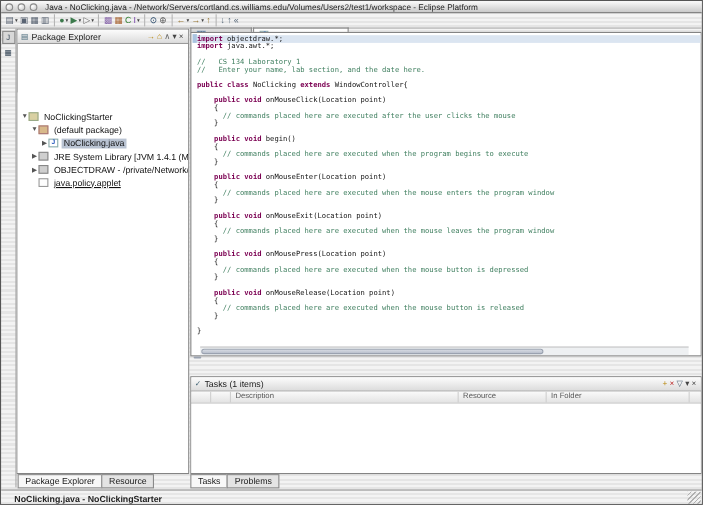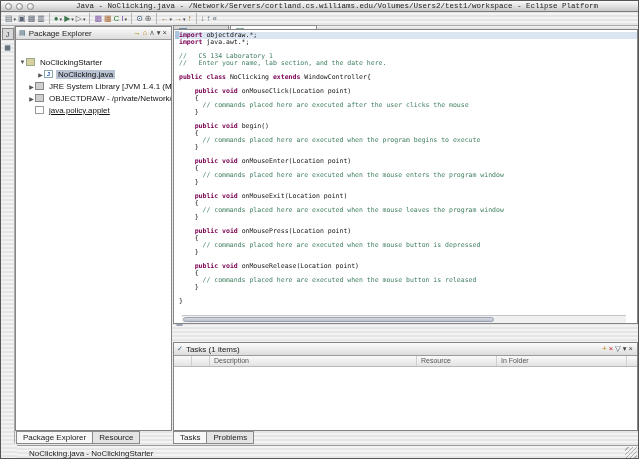--- a/index.html
+++ b/index.html
@@ -7,22 +7,22 @@
   .window { position:relative; width:639px; height:459px; overflow:hidden;
     background:repeating-linear-gradient(180deg,#f3f3f3 0 2px,#e5e5e5 2px 4px);
     border:1px solid #555; }
 
   
   .titlebar { position:absolute; top:0; left:0; right:0; height:11px;
     background:linear-gradient(#fbfbfb,#c9c9c9); border-bottom:1px solid #7a7a7a;
     display:flex; align-items:center; }
   .tl-btn { width:7px; height:7px; border-radius:50%; border:1px solid #8a8a8a;
     background:radial-gradient(circle at 30% 30%,#ffffff,#c8c8c8); margin-left:4px; flex:0 0 auto; }
-  .title-text { position:absolute; left:40px; right:40px; text-align:right; font-size:7.5px;
-    color:#1d1d1d; white-space:nowrap; overflow:hidden;font-family:Liberation Mono, monospace; }
+  .title-text { position:absolute; left:40px; right:40px; text-align:left; font-size:7.5px;
+    color:#1d1d1d; white-space:nowrap; overflow:hidden; }
 
   
   .toolbar { position:absolute; top:11px; left:0; right:0; height:14px; display:flex;
     align-items:center; padding-left:3px; border-bottom:1px solid #aaa; }
   .tb-sep { width:1px; height:11px; background:#b5b5b5; margin:0 3px; }
   .tb-icon { display:inline-flex; align-items:center; height:12px; padding:0 1px; cursor:default; }
   .tb-icon .g { font-size:8px; color:#5a6473; line-height:12px; }
   .tb-icon .dd { font-size:5px; color:#444; margin-left:1px; }
 
   
@@ -35,21 +35,21 @@
   
   .panel { position:absolute; border:1px solid #848484; background:#fff; }
   .view-header { height:13px; background:linear-gradient(#fcfcfc,#dcdcdc); border-bottom:1px solid #9a9a9a;
     display:flex; align-items:center; padding:0 3px; }
   .view-header .vicon { font-size:7px; color:#467; margin-right:3px; }
   .view-title { font-size:8px; color:#1c1c1c; white-space:nowrap; overflow:hidden; flex:1; }
   .hdr-icons { display:flex; align-items:center; }
   .hdr-icons .tb-icon .g { font-size:7.5px; }
 
   
-  .tree { font-size:8px; color:#111; padding-top:16px; }
+  .tree { font-size:8px; color:#111; padding-top:16px;margin-top:44px; }
   .tree-row { height:12px; display:flex; align-items:center; white-space:nowrap; overflow:hidden; }
   .tw { width:7px; font-size:6px; color:#555; text-align:center; flex:0 0 auto; }
   .nicon { width:9px; height:8px; flex:0 0 auto; margin-right:3px; display:flex; align-items:center;
     justify-content:center; font-size:6px; font-weight:bold; }
   .nicon.project { background:#d9d0a2; border:1px solid #9a8; }
   .nicon.package { background:#d8b98a; border:1px solid #a77; }
   .nicon.jfile { background:#fff; border:1px solid #8aa; color:#2255bb; }
   .nicon.lib { background:#cfcfcf; border:1px solid #888; }
   .nicon.file { background:#fdfdfd; border:1px solid #999; }
   .tree-label { padding:0 2px; }
@@ -93,23 +93,23 @@
     white-space:nowrap; overflow:hidden; }
   .task-body { flex:1; background:#fff; }
 
   
   .fast-tabs { position:absolute; height:13px; display:flex; }
   .ftab { height:13px; display:flex; align-items:center; padding:0 6px; font-size:8px; color:#222;
     background:#e4e4e4; border:1px solid #8a8a8a; margin-right:-1px; white-space:nowrap; }
   .ftab.active { background:#f8f8f8; }
 
   
-  .statusbar { position:absolute; left:16px; right:0; top:444px; height:15px; border-top:1px solid #9a9a9a;
+  .statusbar { position:absolute; left:0; right:0; top:444px; height:15px; border-top:1px solid #9a9a9a;
     display:flex; align-items:center; padding-left:12px; font-size:8px; color:#222;
-    background:repeating-linear-gradient(180deg,#f3f3f3 0 2px,#e6e6e6 2px 4px); }
+    background:repeating-linear-gradient(180deg,#f3f3f3 0 2px,#e6e6e6 2px 4px);font-weight:bold; }
   .grip { position:absolute; right:1px; bottom:1px; width:12px; height:12px;
     background:repeating-linear-gradient(135deg,transparent 0 2px,#b0b0b0 2px 3px); }
 </style>
 </head>
 <body>
 
 <div class="window">
 
   <div class="titlebar">
     <span class="tl-btn"></span>
@@ -215,20 +215,25 @@
           <span class="tb-icon">
             <span class="g" style="color: rgb(68, 68, 68);">×</span>
           </span>
         </span>
     </div>
     <div class="tree" style="flex:1; background:#fff; overflow:hidden;">
         <div class="tree-row" style="padding-left: 3px;">
           <span class="tw">▼</span>
           <span class="nicon project"></span>
           <span class="tree-label">NoClickingStarter</span>
+        </div>
+        <div class="tree-row" style="padding-left: 12px;">
+          <span class="tw">▼</span>
+          <span class="nicon package"></span>
+          <span class="tree-label">(default package)</span>
         </div>
         <div class="tree-row" style="padding-left: 21px;">
           <span class="tw">▶</span>
           <span class="nicon jfile">J</span>
           <span class="tree-label selected">NoClicking.java</span>
         </div>
         <div class="tree-row" style="padding-left: 12px;">
           <span class="tw">▶</span>
           <span class="nicon lib"></span>
           <span class="tree-label">JRE System Library [JVM 1.4.1 (MacOS</span>

